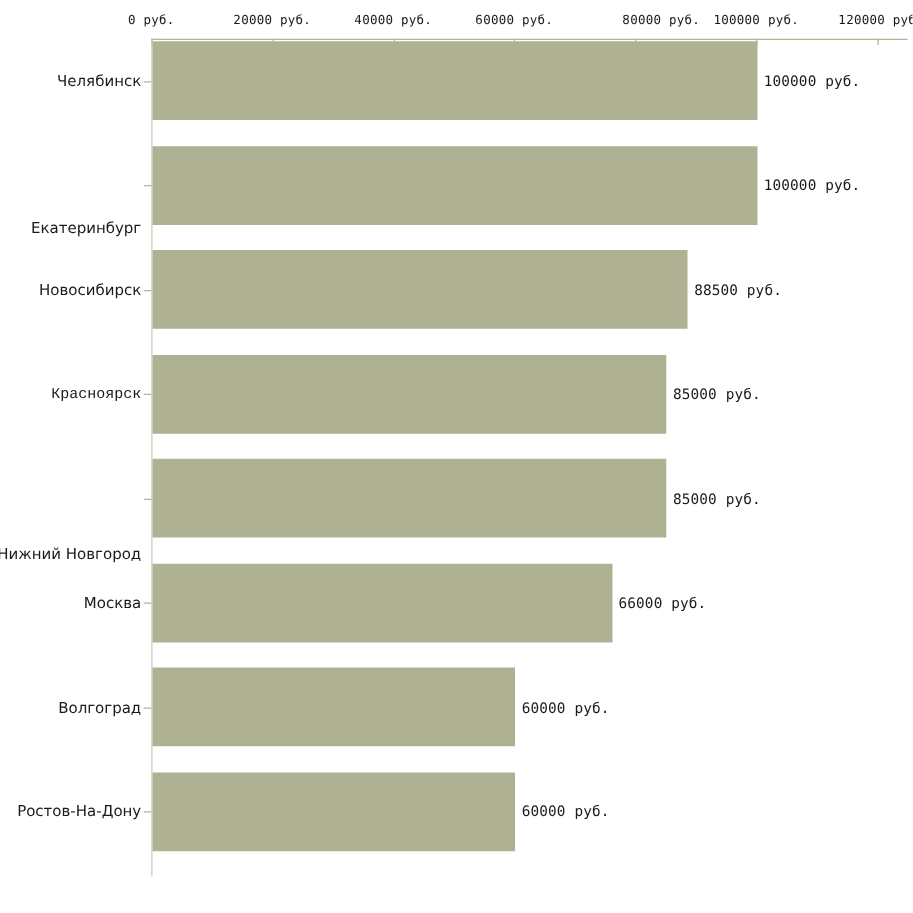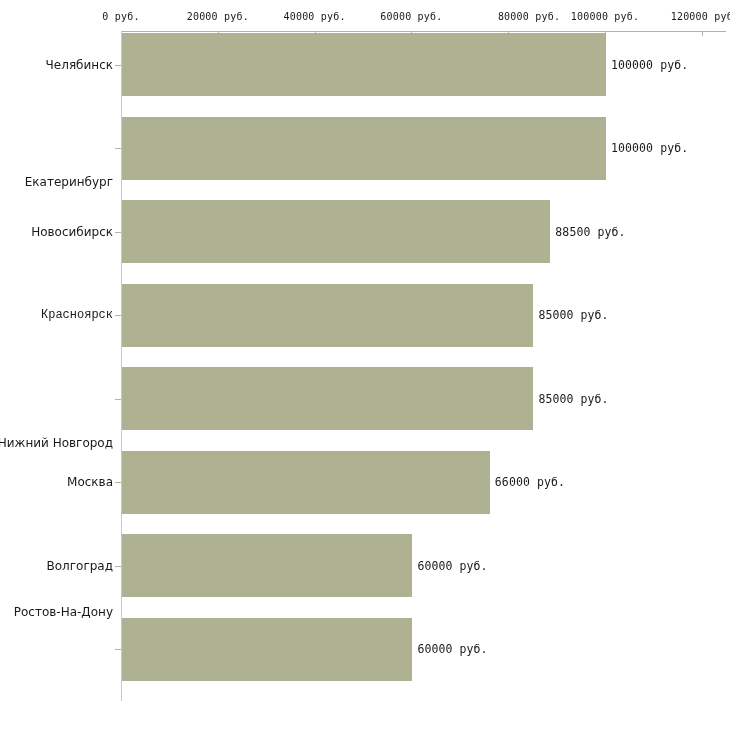--- a/index.html
+++ b/index.html
@@ -133,21 +133,21 @@
       <div class="cat-label" style="top: 231.5px; right: 617px;">Новосибирск</div>
       <div class="cat-tick" style="top: 231.5px;"></div>
       <div class="cat-label" style="top: 315px; right: 617px; font-family: Liberation Mono, monospace;">Красноярск</div>
       <div class="cat-tick" style="top: 315px;"></div>
       <div class="cat-label" style="top: 398.5px; right: 617px; margin-top: 44px;">Нижний Новгород</div>
       <div class="cat-tick" style="top: 398.5px;"></div>
       <div class="cat-label" style="top: 482px; right: 617px;">Москва</div>
       <div class="cat-tick" style="top: 482px;"></div>
       <div class="cat-label" style="top: 565.5px; right: 617px;">Волгоград</div>
       <div class="cat-tick" style="top: 565.5px;"></div>
-      <div class="cat-label" style="top: 612px; right: 617px;">Ростов-На-Дону</div>
+      <div class="cat-label" style="top: 649px; right: 617px;">Ростов-На-Дону</div>
       <div class="cat-tick" style="top: 649px;"></div>
     </div>
 
   <div id="bar-layer">
       <div class="bar" style="top: 33px; width: 484px; height: 63px; background: rgb(174, 178, 147);"></div>
       <div class="bar-value" style="left: 611px; top: 64.5px;">100000 руб.</div>
       <div class="bar" style="top: 116.5px; width: 484px; height: 63px; background: rgb(174, 178, 147);"></div>
       <div class="bar-value" style="left: 611px; top: 148px;">100000 руб.</div>
       <div class="bar" style="top: 200px; width: 428.34px; height: 63px; background: rgb(174, 178, 147);"></div>
       <div class="bar-value" style="left: 555.34px; top: 231.5px;">88500 руб.</div>

